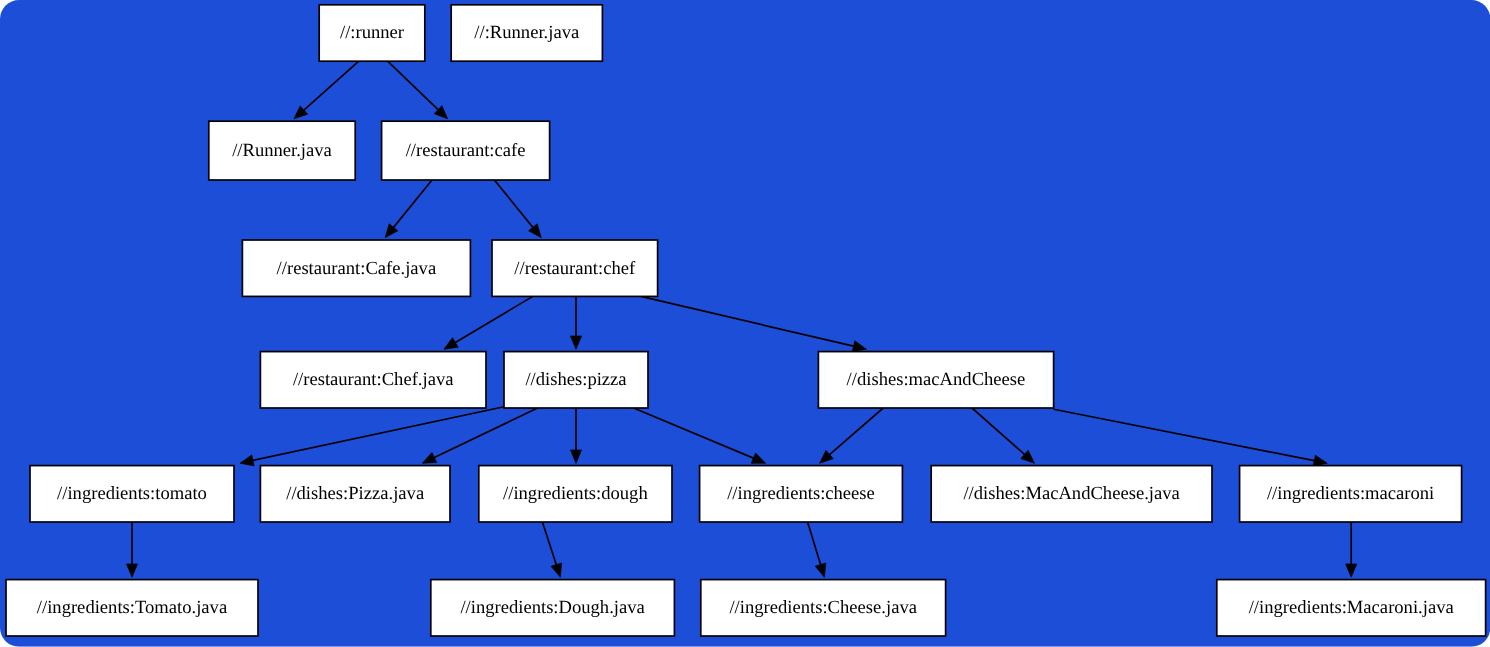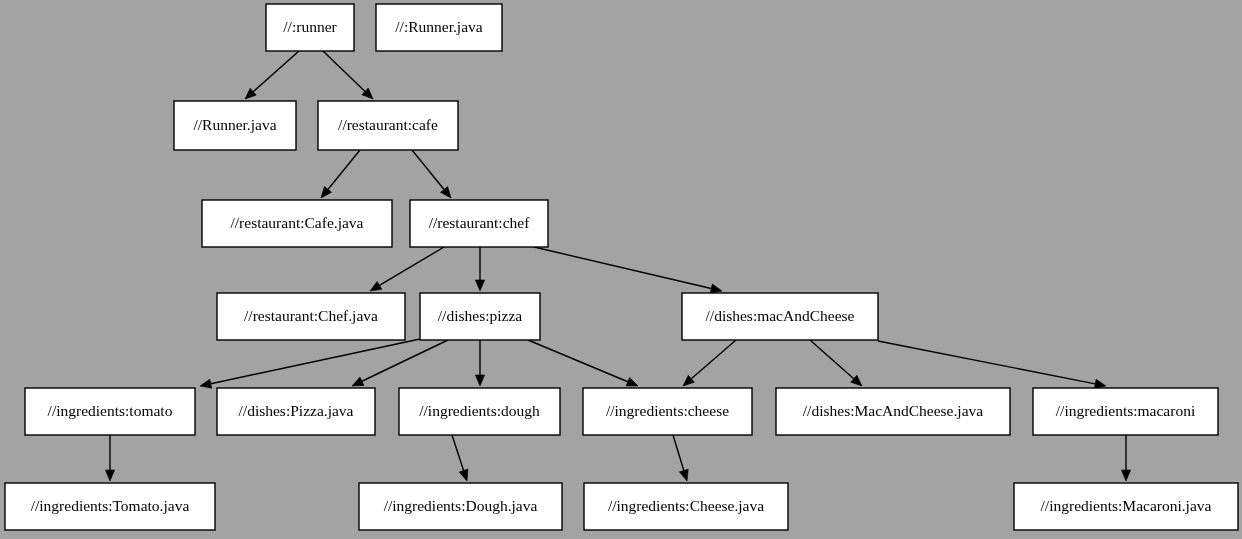--- a/index.html
+++ b/index.html
@@ -5,21 +5,22 @@
   html, body {
     margin: 0;
     padding: 0;
     background: #ffffff;
   }
   #canvas-wrap {
     position: relative;
     width: 1242px;
     height: 539px;
     overflow: hidden;
-    background: #a3a3a3;
+    background: #1d4ed8;
+    border-radius: 16px;
   }
   svg.graph {
     display: block;
     width: 1242px;
     height: 539px;
     font-family: "Liberation Serif", "DejaVu Serif", serif;
   }
   .node-box {
     fill: #ffffff;
     stroke: #000000;

